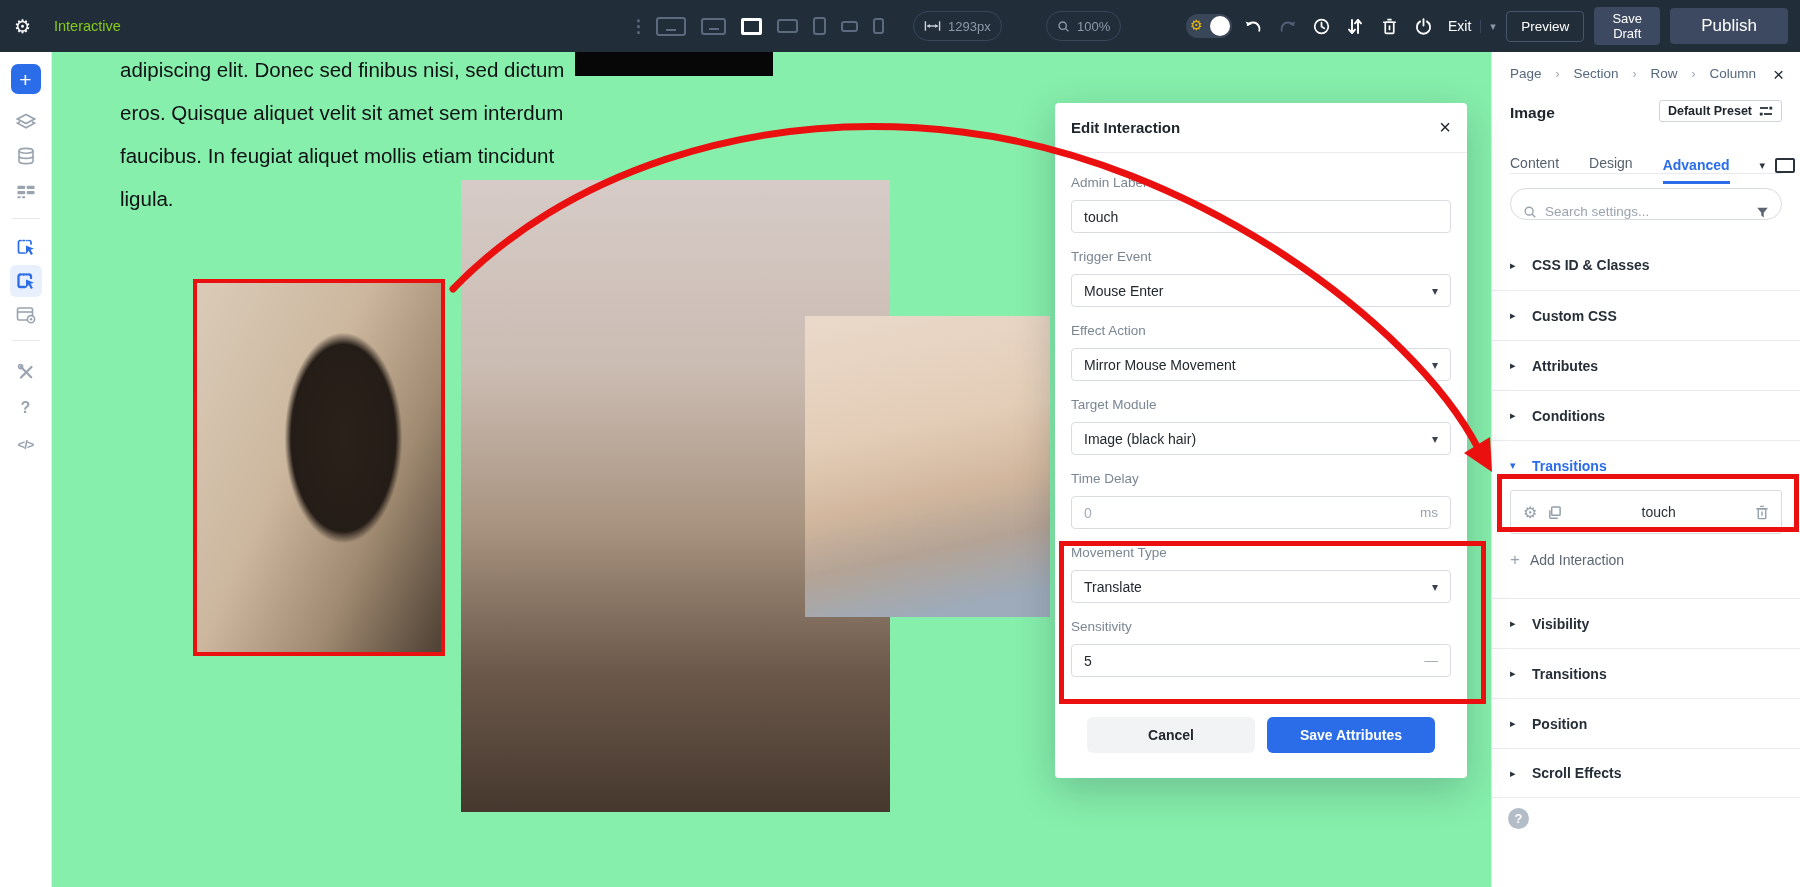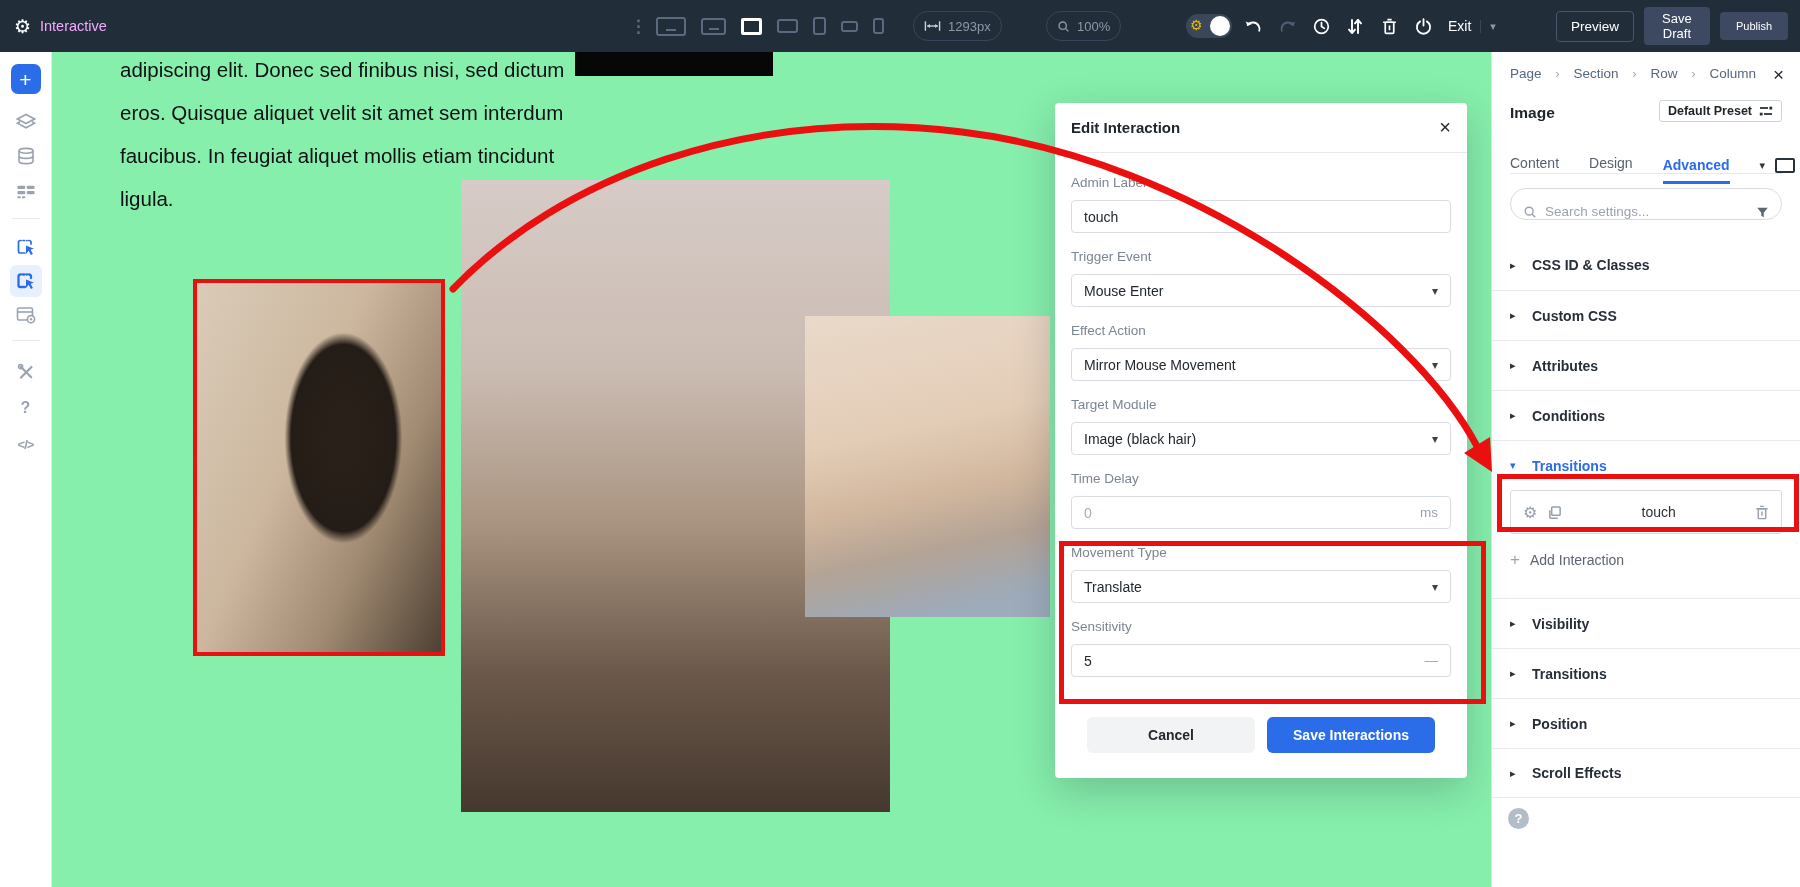--- a/index.html
+++ b/index.html
@@ -5,21 +5,21 @@
   *{margin:0;padding:0;box-sizing:border-box}
   html,body{background:#fff}
   .stage{position:relative;width:1800px;height:887px;background:#fff;overflow:hidden;
          font-family:"Liberation Sans",sans-serif;color:#22282e}
   svg{display:block}
 
   
   .toolbar{position:absolute;left:0;top:0;width:1800px;height:52px;background:#222d3a;z-index:40}
   .toolbar .abs{position:absolute;top:0;height:52px;display:flex;align-items:center}
   .tb-gear{left:14px;color:#fff;font-size:19px}
-  .tb-title{left:40px;color:#f0abfc;font-size:14.5px}
+  .tb-title{left:54px;color:#84cc16;font-size:14.5px}
   .tb-dots{left:630px;color:#5c6a80;font-size:17px;font-weight:bold;letter-spacing:0}
   .devices{left:656px;gap:15px}
   .dev{border:2px solid #5c6a80;border-radius:3px;position:relative}
   .dev-lg{width:30px;height:19px}.dev-lg::after,.dev-md::after{content:"";position:absolute;left:50%;transform:translateX(-50%);bottom:3px;width:10px;height:2px;background:#5c6a80}
   .dev-md{width:25px;height:17px}
   .dev-sel{width:21px;height:17px;border:3px solid #fff;border-radius:2px}
   .dev-tl{width:21px;height:14px}
   .dev-tp{width:13px;height:18px}
   .dev-pl{width:17px;height:11px}
   .dev-pp{width:11px;height:16px}
@@ -32,21 +32,21 @@
   .tgl-knob{position:absolute;right:2px;top:2px;width:20px;height:20px;border-radius:50%;background:#fff}
   .tb-acts{left:1236px}
   .tbi{width:34px;height:52px;display:flex;align-items:center;justify-content:center;color:#fff;cursor:pointer}
   .tbi.dim{color:#525f75}
   .tb-exit{left:1448px;color:#fff;font-size:14px;gap:9px}
   .tb-exit .caret{color:#8c98a8;font-size:11px;border-left:1px solid #39455a;padding-left:9px}
   .tb-btns{right:12px;gap:10px}
   .btn-preview{border:1px solid #46546c;border-radius:4px;color:#fff;font-size:13.5px;padding:7px 14px;background:transparent}
   .btn-dark{background:#3c4960;color:#fff;border-radius:4px;font-size:13px;border:none}
   .btn-savedraft{width:66px;padding:4px 6px;line-height:15px;text-align:center}
-  .btn-publish{padding:8px 16px;font-size:11px}
+  .btn-publish{padding:8px 31px;font-size:17px}
 
   
   .sidebar{position:absolute;left:0;top:52px;width:52px;height:835px;background:#fff;
            border-right:1px solid #e7e9ec;z-index:30}
   .sb-item{position:absolute;left:50%;transform:translate(-50%,-50%);color:#9aa4b0;display:flex;align-items:center;justify-content:center;cursor:pointer}
   .sb-plus{width:30px;height:30px;border-radius:7px;background:#2b6ce8;color:#fff;font-size:21px;font-weight:normal;line-height:1}
   .sb-div{position:absolute;left:12px;width:28px;height:1px;background:#e7e9ec}
   .sb-blue{color:#2b6ce8}
   .sb-active{background:#e9f0fd;border-radius:6px;width:32px;height:32px}
   .sb-txt{font-size:15px;font-weight:bold;color:#9aa4b0}
@@ -293,21 +293,21 @@
       </div>
 
       <div class="fld-label">Sensitivity</div>
       <div class="fld">
         <input value="5" style="">
         <span class="suffix">—</span>
       </div>
 
       <div class="m-btns">
         <button class="btn-cancel">Cancel</button>
-        <button class="btn-save">Save Interactions</button>
+        <button class="btn-save">Save Attributes</button>
       </div>
     </div>
   </div>
 
   <aside class="sidebar">
     <div class="sb-item sb-plus" style="top:27px">+</div>
     <div class="sb-item" style="top:70px">
       <svg width="20" height="18" viewBox="0 0 20 18" fill="none" stroke="currentColor" stroke-width="1.7">
         <path d="M10 1.5 18.5 6 10 10.5 1.5 6Z"></path>
           <path d="M4 8.8 1.5 10.2l8.5 4.6 8.5-4.6L16 8.8"></path>

